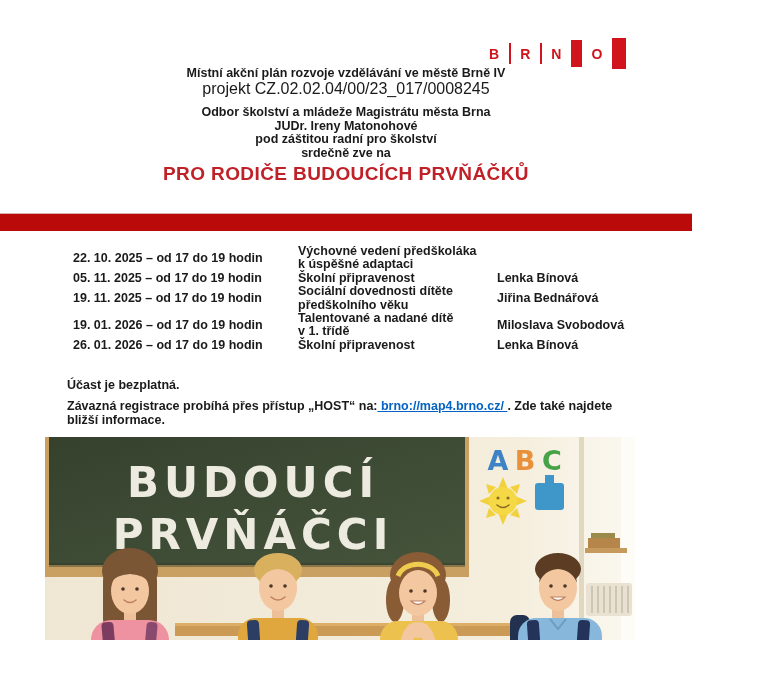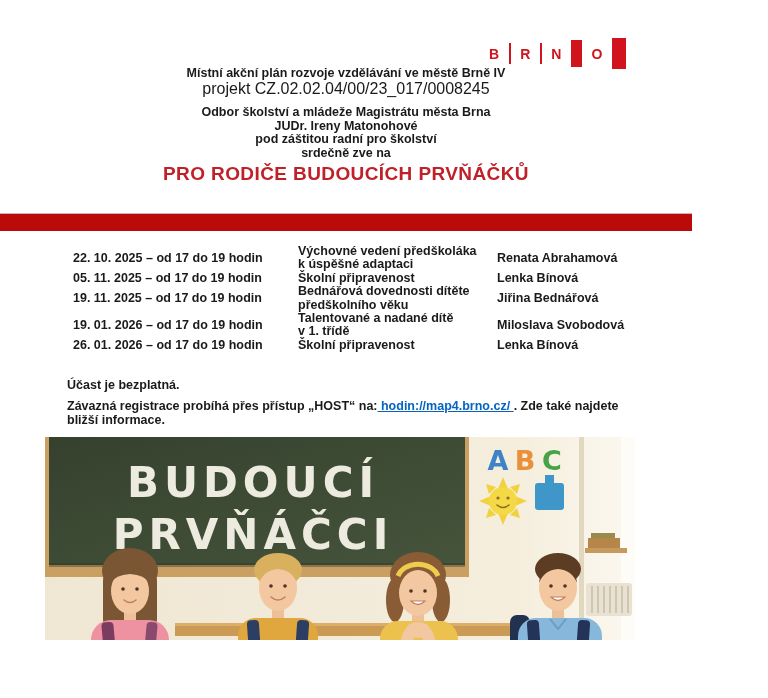--- a/index.html
+++ b/index.html
@@ -75,34 +75,33 @@
 
   <div class="red-bar"></div>
 
   <div class="schedule">
     <div class="sched-row">
       <div class="col-date">22. 10. 2025 – od 17 do 19 hodin</div>
       <div class="col-topic">
         <span>Výchovné vedení předškoláka</span>
         <span class="hide-if-empty">k úspěšné adaptaci</span>
       </div>
-      <div class="col-name">Renata Abrahamová</div>
     </div>
     <div class="sched-row">
       <div class="col-date">05. 11. 2025 – od 17 do 19 hodin</div>
       <div class="col-topic">
         <span>Školní připravenost</span>
 
       </div>
       <div class="col-name">Lenka Bínová</div>
     </div>
     <div class="sched-row">
       <div class="col-date">19. 11. 2025 – od 17 do 19 hodin</div>
       <div class="col-topic">
-        <span>Bednářová dovednosti dítěte</span>
+        <span>Sociální dovednosti dítěte</span>
         <span class="hide-if-empty">předškolního věku</span>
       </div>
       <div class="col-name">Jiřina Bednářová</div>
     </div>
     <div class="sched-row">
       <div class="col-date">19. 01. 2026 – od 17 do 19 hodin</div>
       <div class="col-topic">
         <span>Talentované a nadané dítě</span>
         <span class="hide-if-empty">v 1. třídě</span>
       </div>
@@ -113,21 +112,21 @@
       <div class="col-topic">
         <span>Školní připravenost</span>
 
       </div>
       <div class="col-name">Lenka Bínová</div>
     </div>
   </div>
 
   <div class="free-line">Účast je bezplatná.</div>
 
-  <div class="reg-par"><span>Závazná registrace probíhá přes přístup „HOST“ na:</span><a class="reg-link" href="#"> hodin://map4.brno.cz/ </a><span>. Zde také najdete bližší informace.</span></div>
+  <div class="reg-par"><span>Závazná registrace probíhá přes přístup „HOST“ na:</span><a class="reg-link" href="#"> brno://map4.brno.cz/ </a><span>. Zde také najdete bližší informace.</span></div>
 
   <div class="photo-wrap">
     <svg width="590" height="261" viewBox="0 0 590 261" xmlns="http://www.w3.org/2000/svg">
       <defs>
         <linearGradient id="wallGrad" x1="0" y1="0" x2="1" y2="0">
           <stop offset="0" stop-color="#efe6d3"></stop>
             <stop offset="0.8" stop-color="#f5eedd"></stop>
             <stop offset="1" stop-color="#fbf8f0"></stop>
         </linearGradient>
         <linearGradient id="deskGrad" x1="0" y1="0" x2="0" y2="1">

